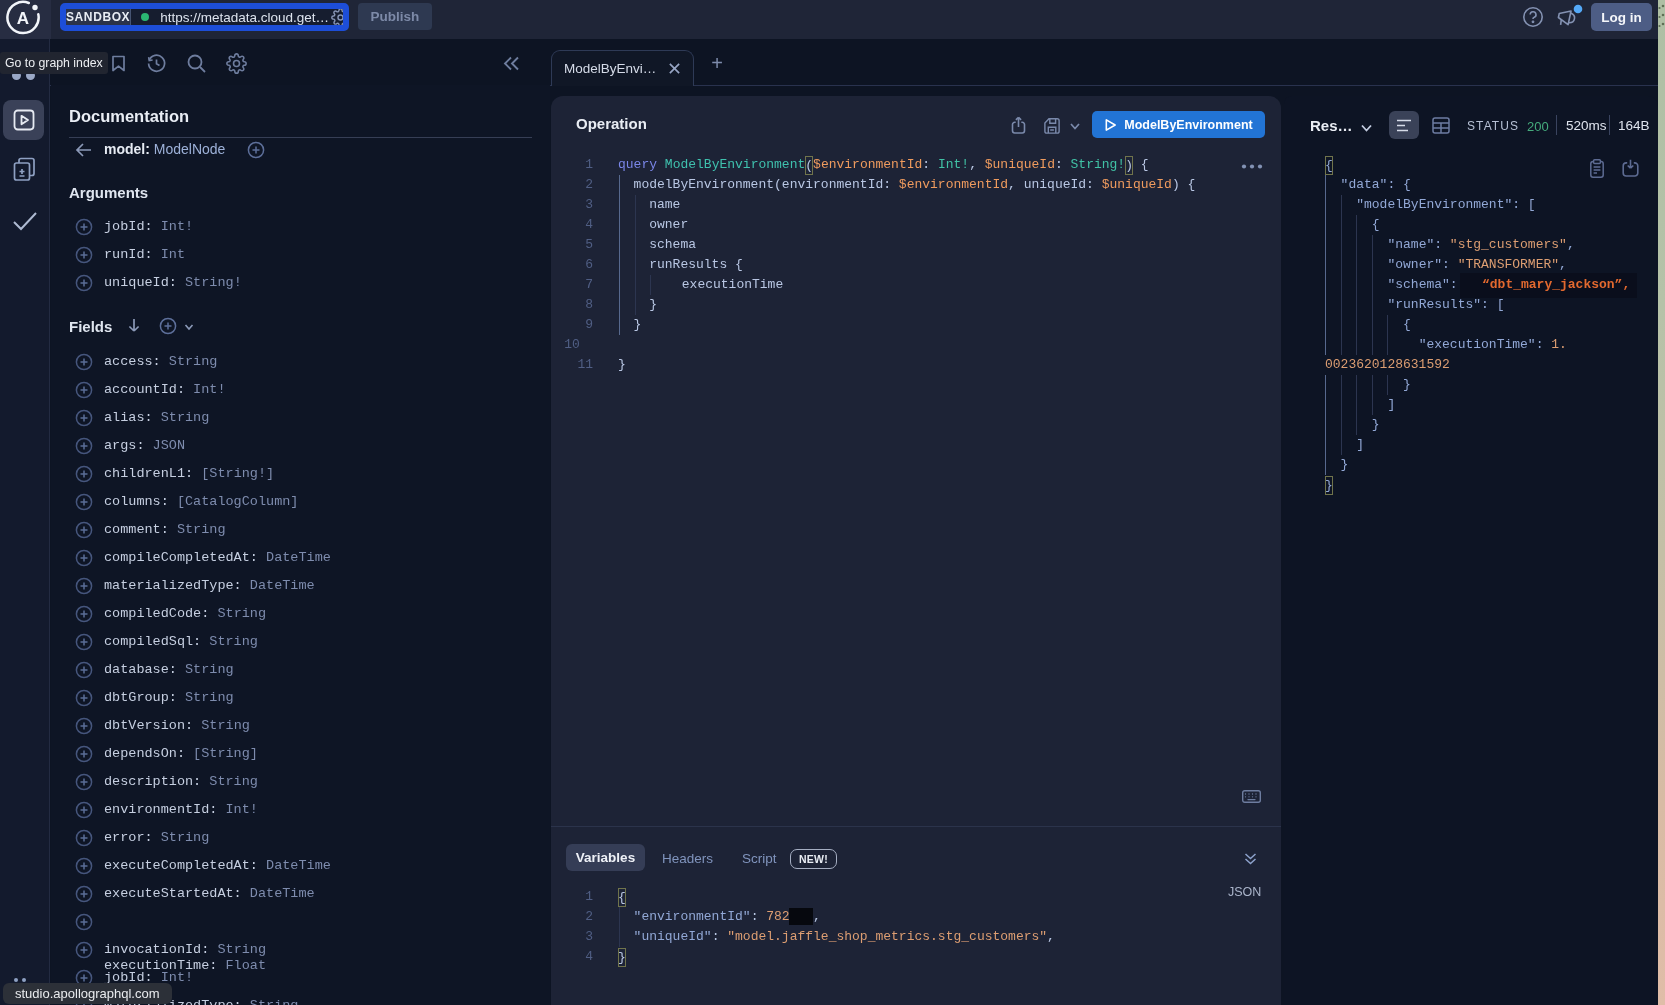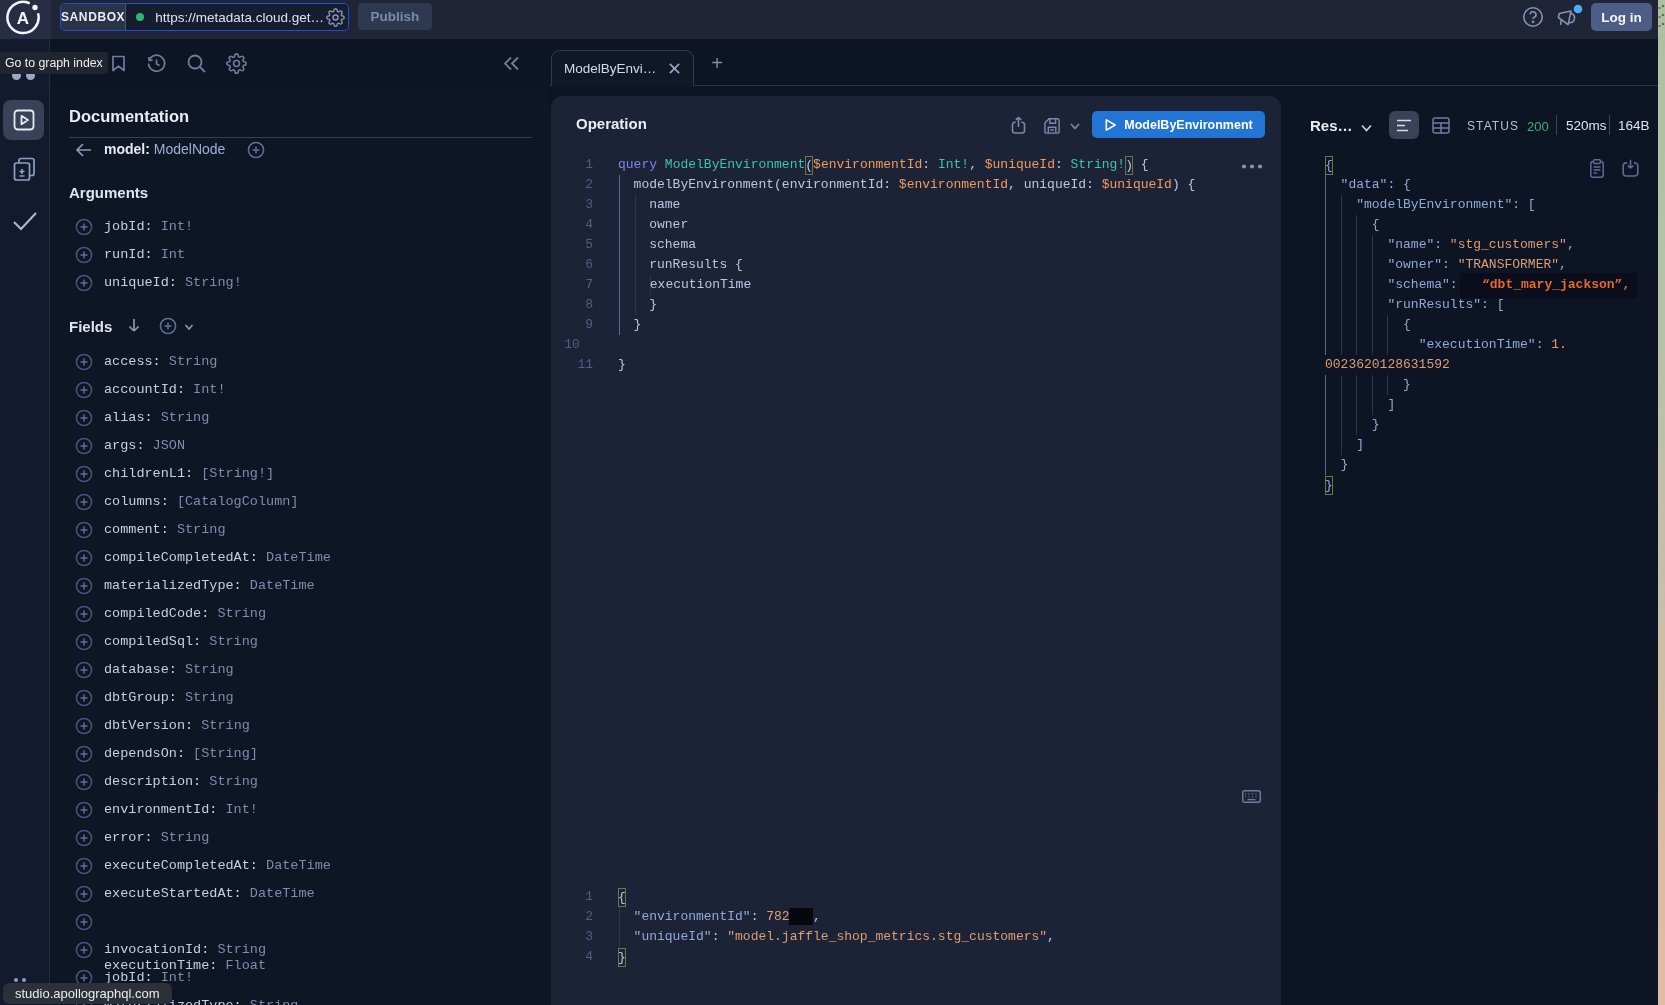--- a/index.html
+++ b/index.html
@@ -5,21 +5,21 @@
   * { margin:0; padding:0; box-sizing:border-box; }
   html,body { width:1665px; height:1005px; overflow:hidden; background:#0d1423; }
   body { font-family:"Liberation Sans", sans-serif; position:relative; }
   .abs { position:absolute; }
   .mono { font-family:"Liberation Mono", monospace; font-size:13px; line-height:20px; white-space:pre; }
   svg { display:block; }
 
   
   #header { left:0; top:0; width:1658px; height:39px; background:#1f2537; }
   #headerleft { left:0; top:0; width:51px; height:39px; background:#272d42; }
-  #sandboxctl { left:60px; top:3px; width:289px; height:28px; border:1px solid #1d4ed8; border-radius:5px; display:flex; overflow:hidden; }
+  #sandboxctl { left:60px; top:3px; width:289px; height:28px; border:6px solid #1d4ed8; border-radius:5px; display:flex; overflow:hidden; }
   #sandboxctl .seg1 { width:73px; background:#2b3349; color:#e9edf4; font-size:12px; font-weight:bold; letter-spacing:.6px; display:flex; align-items:center; justify-content:center; border-right:1px solid #465472; }
   #sandboxctl .seg2 { flex:1; background:#161d2f; display:flex; align-items:center; color:#dde3ee; font-size:13.5px; }
   .greendot { width:8px; height:8px; border-radius:50%; background:#2bb673; margin:0 11px 0 10px; }
   #publish { left:358px; top:3px; width:74px; height:27px; background:#2e3951; border-radius:4px; color:#7d8aa8; font-weight:bold; font-size:13.5px; display:flex; align-items:center; justify-content:center; }
   #login { left:1591px; top:3px; width:61px; height:28px; background:#4d5d85; border-radius:5px; color:#f4f6fa; font-weight:bold; font-size:13.5px; display:flex; align-items:center; justify-content:center; }
 
   
   #sidebar { left:0; top:39px; width:50px; height:966px; background:#131a2d; border-right:1px solid #232b42; }
   #playbtn { left:3px; top:100px; width:41px; height:40px; background:#3a4158; border-radius:8px; display:flex; align-items:center; justify-content:center; }
 
@@ -369,30 +369,40 @@
   <div class="abs mono lnum" style="left:0;top:259px;width:42px;padding-left:8px;">11</div>
   <div class="guideb" style="left:68px;top:79px;height:160px;"></div>
   <div class="guide" style="left:83.6px;top:99px;height:120px;"></div>
   <div class="guide" style="left:99.2px;top:179px;height:20px;"></div>
   <div class="abs mono" style="left:67px;top:59px;"><span class="kw">query</span><span class="pun"> </span><span class="opn">ModelByEnvironment</span><span class="pun brk">(</span><span class="vrb">$environmentId</span><span class="pun">: </span><span class="typ">Int!</span><span class="pun">, </span><span class="vrb">$uniqueId</span><span class="pun">: </span><span class="typ">String!</span><span class="pun brk">)</span><span class="pun"> {</span></div>
   <div class="abs mono" style="left:67px;top:79px;"><span class="fld">  modelByEnvironment(environmentId: </span><span class="vrb">$environmentId</span><span class="fld">, uniqueId: </span><span class="vrb">$uniqueId</span><span class="fld">) {</span></div>
   <div class="abs mono" style="left:67px;top:99px;"><span class="fld">    name</span></div>
   <div class="abs mono" style="left:67px;top:119px;"><span class="fld">    owner</span></div>
   <div class="abs mono" style="left:67px;top:139px;"><span class="fld">    schema</span></div>
   <div class="abs mono" style="left:67px;top:159px;"><span class="fld">    runResults {</span></div>
-  <div class="abs mono" style="left:52px;top:179px;"><span class="fld">      executionTime</span></div>
+  <div class="abs mono" style="left:84px;top:179px;"><span class="fld">      executionTime</span></div>
   <div class="abs mono" style="left:67px;top:199px;"><span class="fld">    }</span></div>
   <div class="abs mono" style="left:67px;top:219px;"><span class="fld">  }</span></div>
   <div class="abs mono" style="left:67px;top:259px;"><span class="fld">}</span></div>
 
   <svg class="abs" style="left:691px;top:694px;" width="19" height="13" viewBox="0 0 19 13" fill="none" stroke="#6e7da0" stroke-width="1.4">
     <rect x="0.7" y="0.7" width="17.6" height="11.6" rx="2"></rect>
     <path d="M3.5 4 h.01 M7 4 h.01 M10.5 4 h.01 M14 4 h.01 M3.5 6.8 h.01 M7 6.8 h.01 M10.5 6.8 h.01 M14 6.8 h.01 M6 9.6 h7" stroke-width="1.3" stroke-linecap="round"></path>
   </svg>
 
+  <div class="abs" id="varstabs">
+    <div class="abs vtab-sel">Variables</div>
+    <div class="abs vtab" style="left:111px;top:24px;">Headers</div>
+    <div class="abs vtab" style="left:191px;top:24px;">Script</div>
+    <div class="abs" id="newbadge">NEW!</div>
+    <svg class="abs" style="left:693px;top:25px;" width="13" height="13" viewBox="0 0 13 13" fill="none" stroke="#8da2cc" stroke-width="1.5">
+        <path d="M1.5 2 L6.5 6.5 L11.5 2 M1.5 7 L6.5 11.5 L11.5 7"></path>
+      </svg>
+    <div class="abs" style="left:677px;top:58px;color:#aab4ca;font-size:12.5px;">JSON</div>
+  </div>
 <div class="abs mono lnum" style="left:0;top:791px;width:42px;">1</div>
   <div class="abs mono lnum" style="left:0;top:811px;width:42px;">2</div>
   <div class="abs mono lnum" style="left:0;top:831px;width:42px;">3</div>
   <div class="abs mono lnum" style="left:0;top:851px;width:42px;">4</div>
   <div class="guide" style="left:68px;top:811px;height:40px;"></div>
   <div class="abs mono" style="left:67px;top:791px;"><span class="pun brk">{</span></div>
   <div class="abs mono" style="left:67px;top:811px;"><span class="pun">  </span><span class="jkey">"environmentId"</span><span class="pun">: </span><span class="jval">782</span><span class="pun">   ,</span></div>
   <div class="abs mono" style="left:67px;top:831px;"><span class="pun">  </span><span class="jkey">"uniqueId"</span><span class="pun">: </span><span class="jval">"model.jaffle_shop_metrics.stg_customers"</span><span class="pun">,</span></div>
   <div class="abs mono" style="left:67px;top:851px;"><span class="pun brk">}</span></div>
   <div class="abs" style="left:238px;top:812px;width:24px;height:17px;background:#06080e;"></div>

